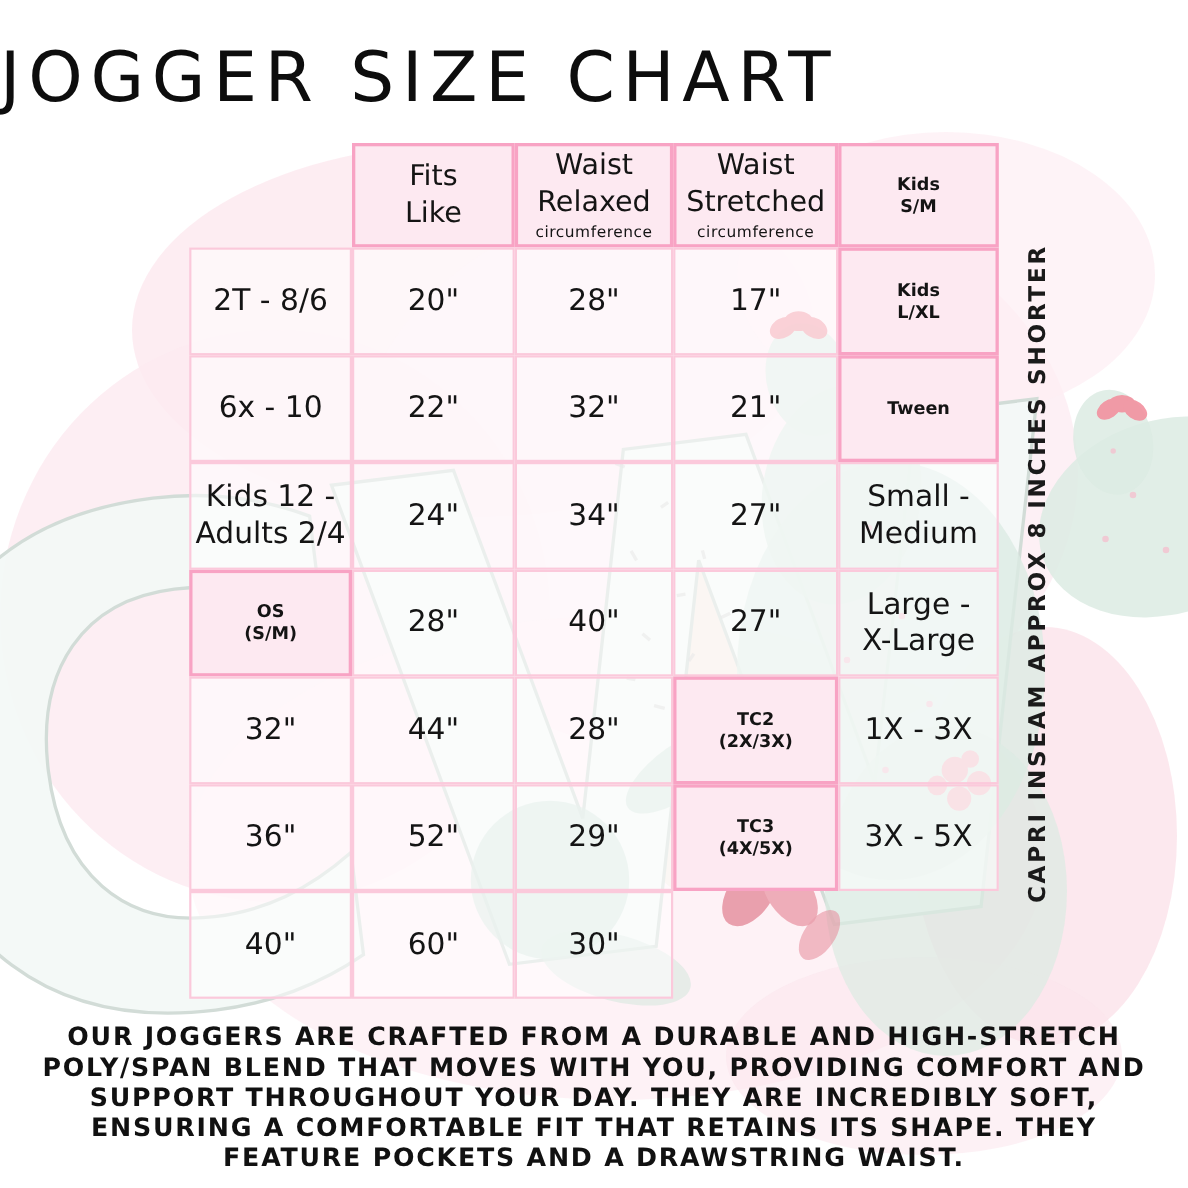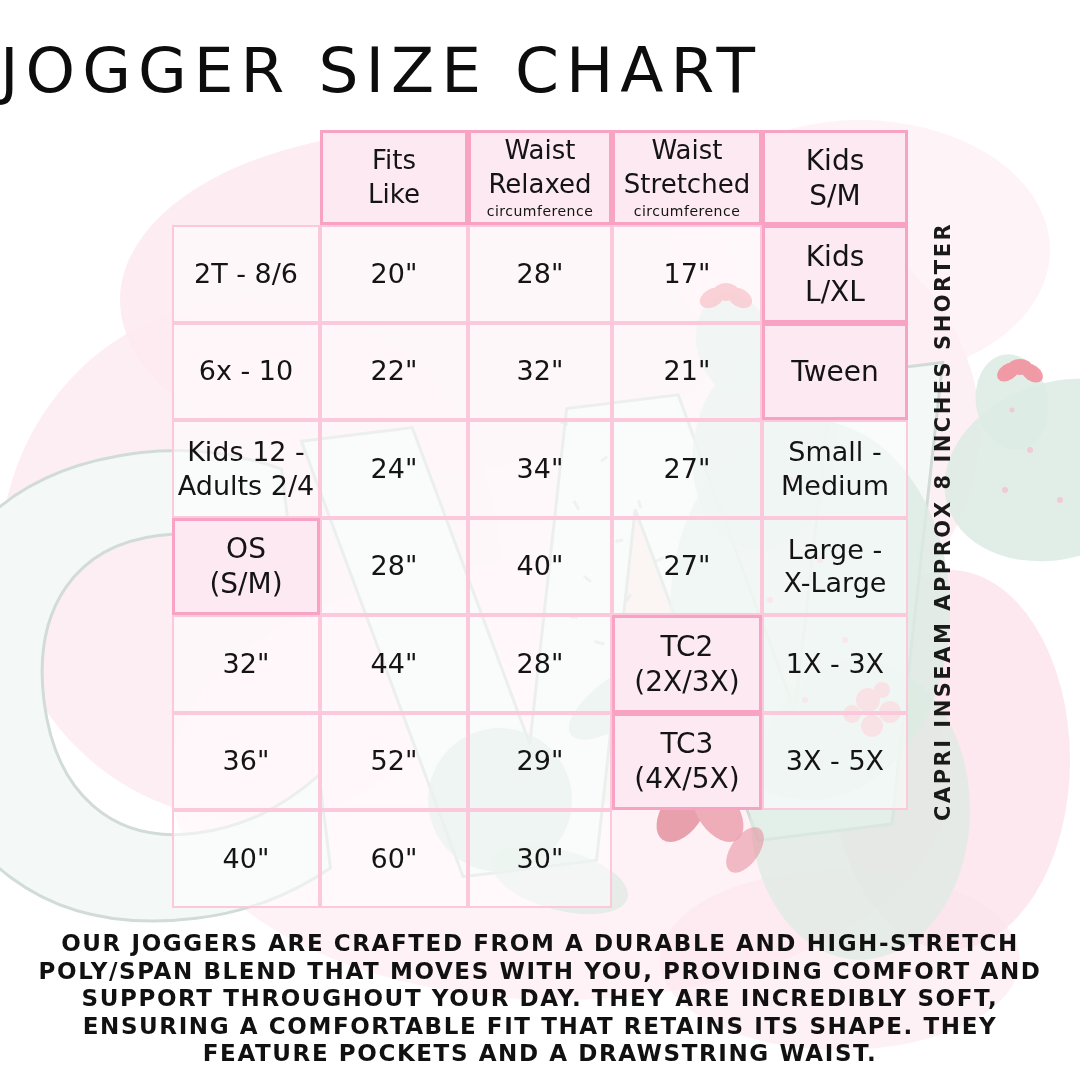--- a/index.html
+++ b/index.html
@@ -35,21 +35,21 @@
     background:#fde9f1;
   }
   .cell.data{
     border:2px solid #fbc9db;
     background:rgba(255,255,255,0.55);
     font-size:27px;
   }
   .head-main{font-size:26px;line-height:1.3;white-space:pre-line;}
   .head-sub{font-size:14px;margin-top:1px;letter-spacing:0.5px;}
   .head-sub:empty{display:none;}
-  .cell.rowlabel{font-size:28px;}
+  .cell.rowlabel{font-size:16px;font-weight:bold;}
   
   .side-note{
     position:absolute;left:920px;top:232px;height:578px;width:46px;z-index:1;
     display:flex;align-items:center;justify-content:center;
     writing-mode:vertical-rl;transform:rotate(180deg);
     font-size:21px;font-weight:600;letter-spacing:2.5px;color:#1a1a1a;
     white-space:nowrap;
   }
   
   .description{

